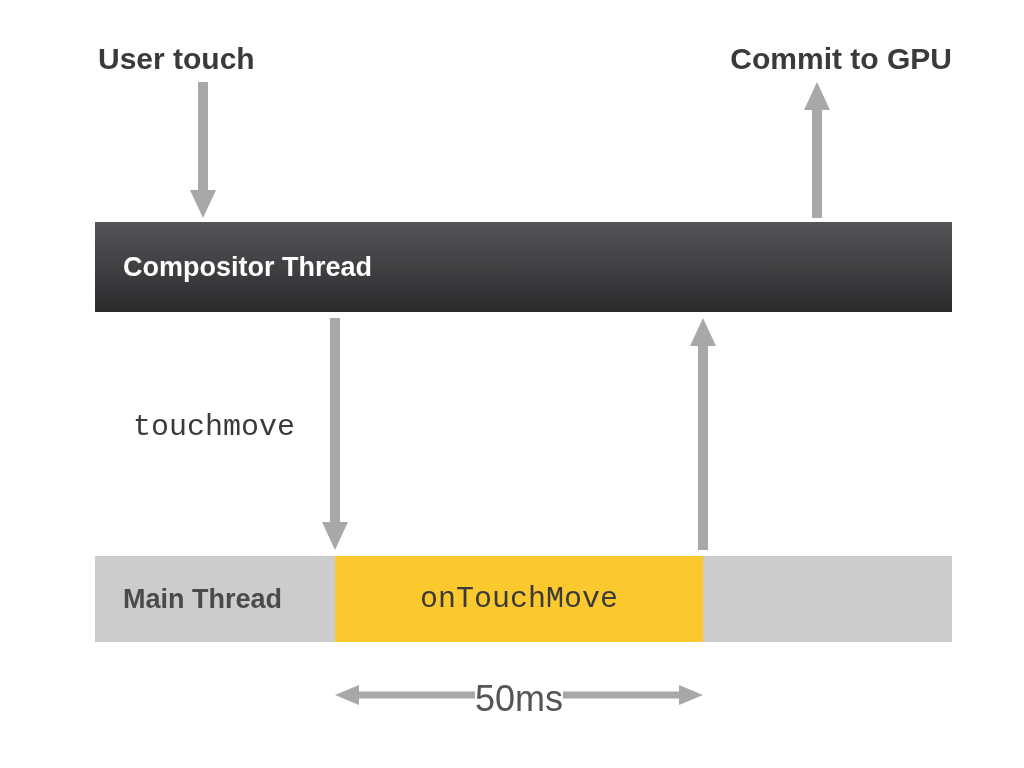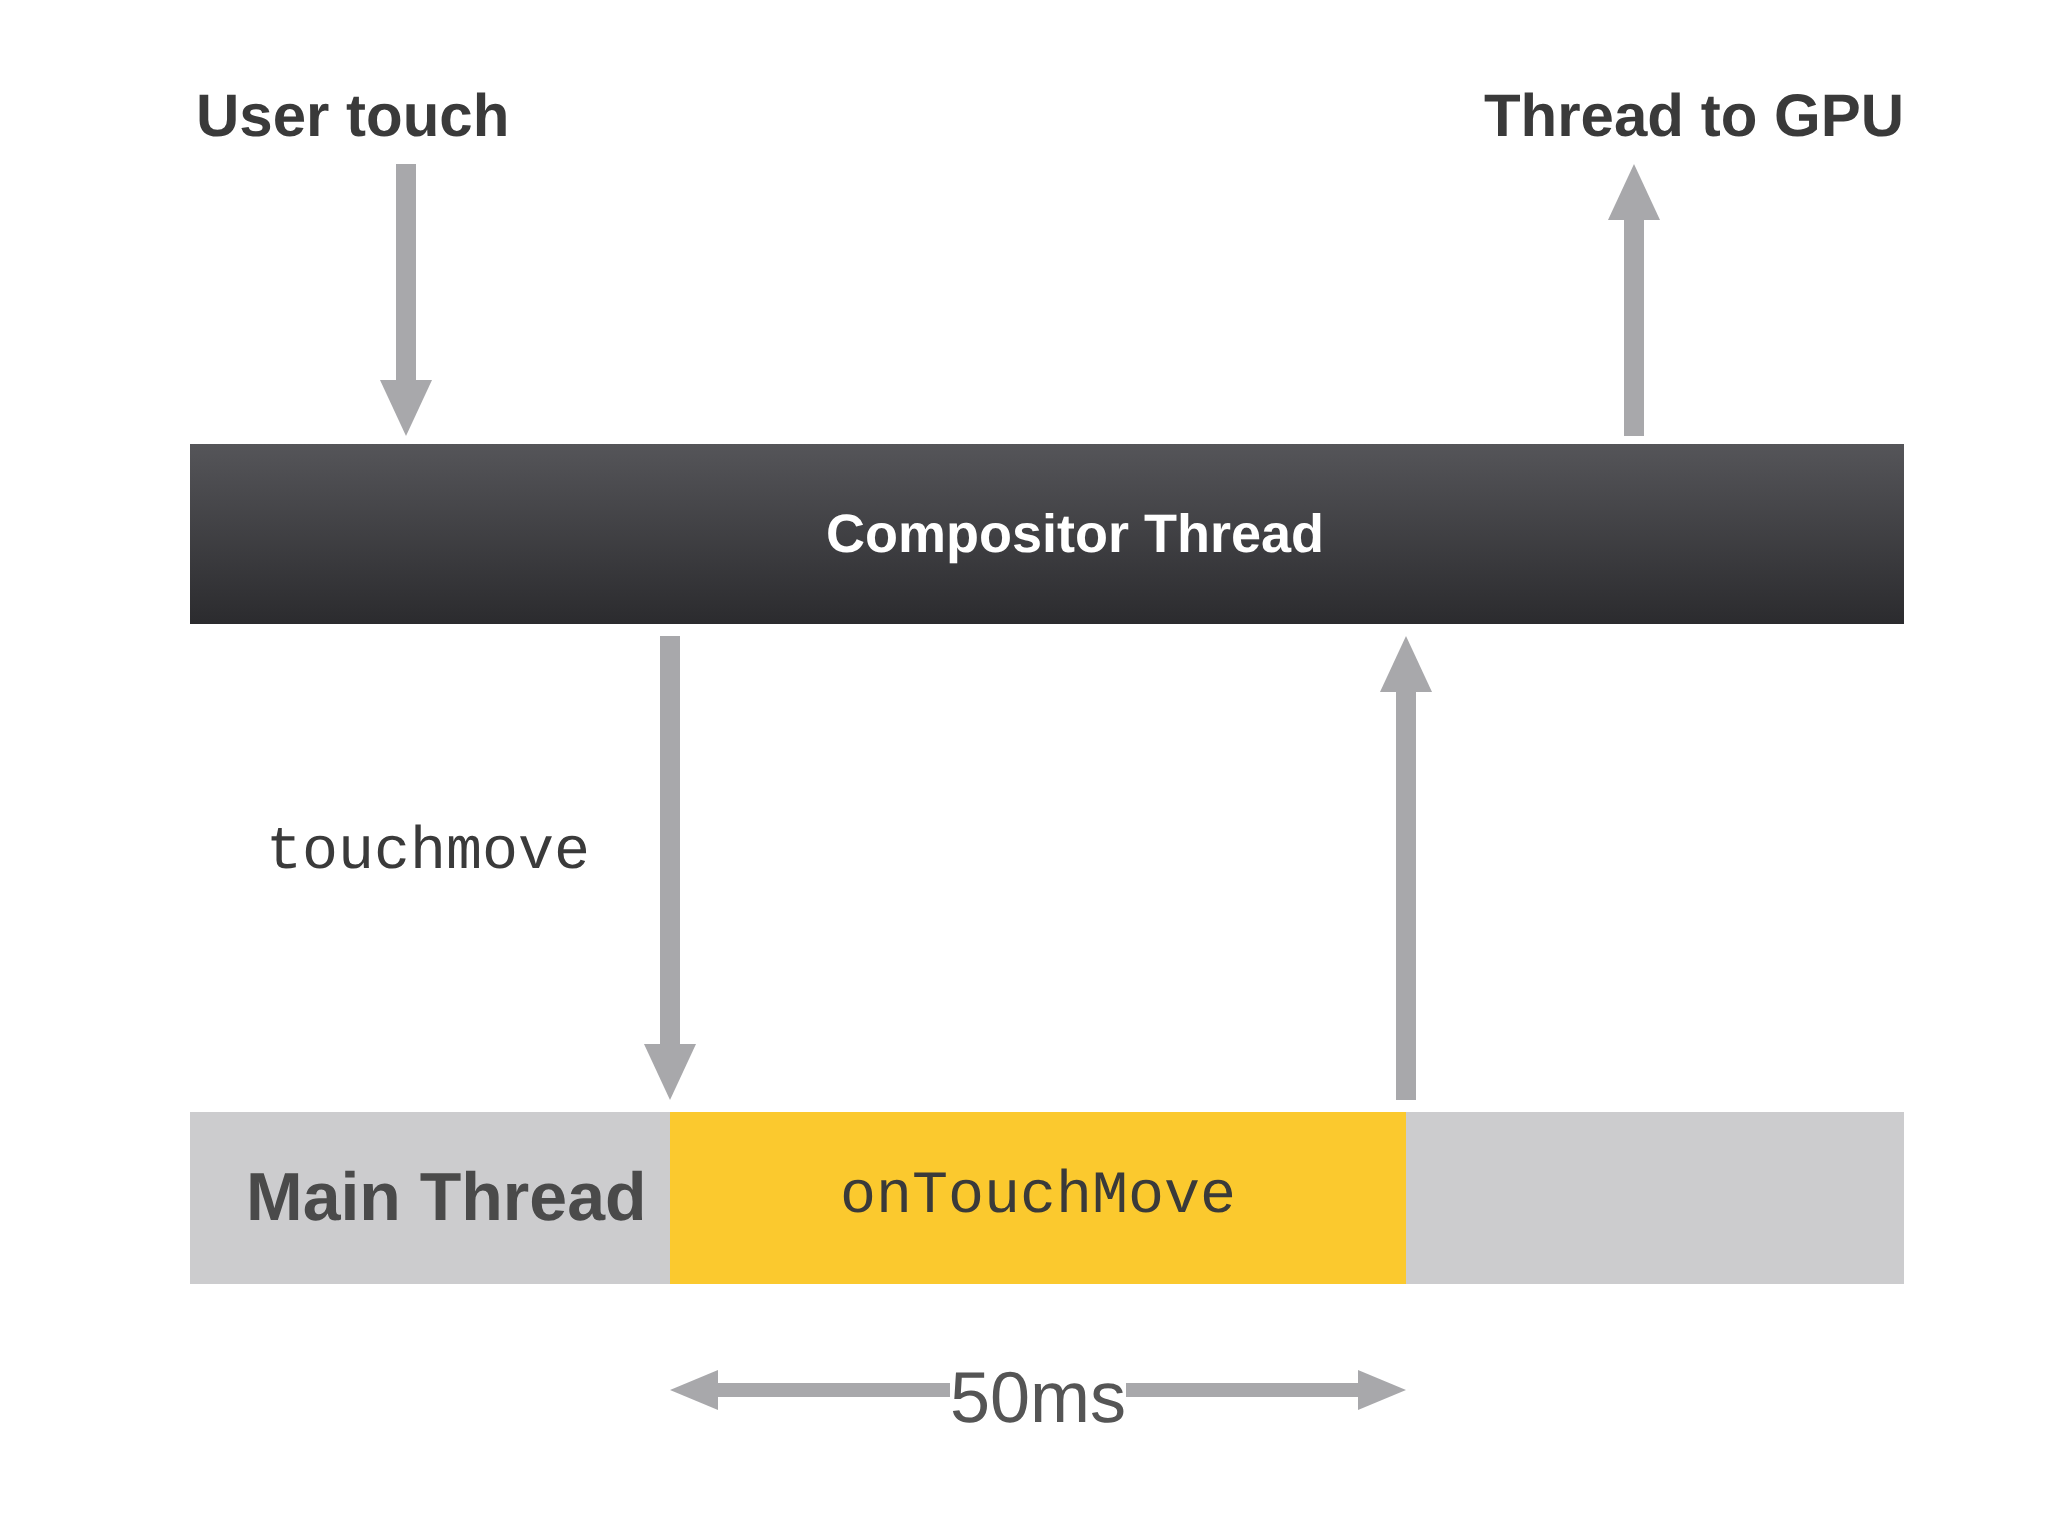--- a/index.html
+++ b/index.html
@@ -26,21 +26,20 @@
 
   .compositor-bar {
     position: absolute;
     background: linear-gradient(#555559, #2b2b2e);
     color: #fff;
     font-weight: 700;
     font-size: 27px;
     padding-left: 28px;
     display: flex;
     align-items: center;
-    justify-content: center;
   }
 
   .mono {
     position: absolute;
     font-family: "Courier New", monospace;
     font-size: 30px;
     color: #3a3a3a;
     margin-left: 15px;
   }
 
@@ -48,21 +47,21 @@
     position: absolute;
     background: #ccccce;
     display: flex;
     align-items: center;
   }
   .main-bar .lbl {
     position: absolute;
     left: 28px;
     font-weight: 700;
     color: #4a4a4a;
-    font-size: 34px;
+    font-size: 27px;
   }
   .on-touch {
     position: absolute;
     top: 0; bottom: 0;
     background: #fbc92e;
     display: flex;
     align-items: center;
     justify-content: center;
     font-family: "Courier New", monospace;
     font-size: 30px;
@@ -78,21 +77,21 @@
 
   svg.arrow { position: absolute; overflow: visible; }
 </style>
 </head>
 <body>
 
 <div class="stage">
 
   <div class="label" style="left:98px; top:42px;">User touch</div>
 
-  <div class="label" style="right:72px; top:42px; text-align:right;">Thread to GPU</div>
+  <div class="label" style="right:72px; top:42px; text-align:right;">Commit to GPU</div>
 
 
   <svg class="arrow" style="left:190px; top:82px; width:26px; height:136px;" viewBox="0 0 26 136">
     <line x1="13" y1="0" x2="13" y2="112" stroke="#a8a8ab" stroke-width="10"></line>
     <polygon points="13,136 0,108 26,108" fill="#a8a8ab"></polygon>
   </svg>
 
   <svg class="arrow" style="left:804px; top:82px; width:26px; height:136px;" viewBox="0 0 26 136">
     <line x1="13" y1="136" x2="13" y2="24" stroke="#a8a8ab" stroke-width="10"></line>
     <polygon points="13,0 0,28 26,28" fill="#a8a8ab"></polygon>

